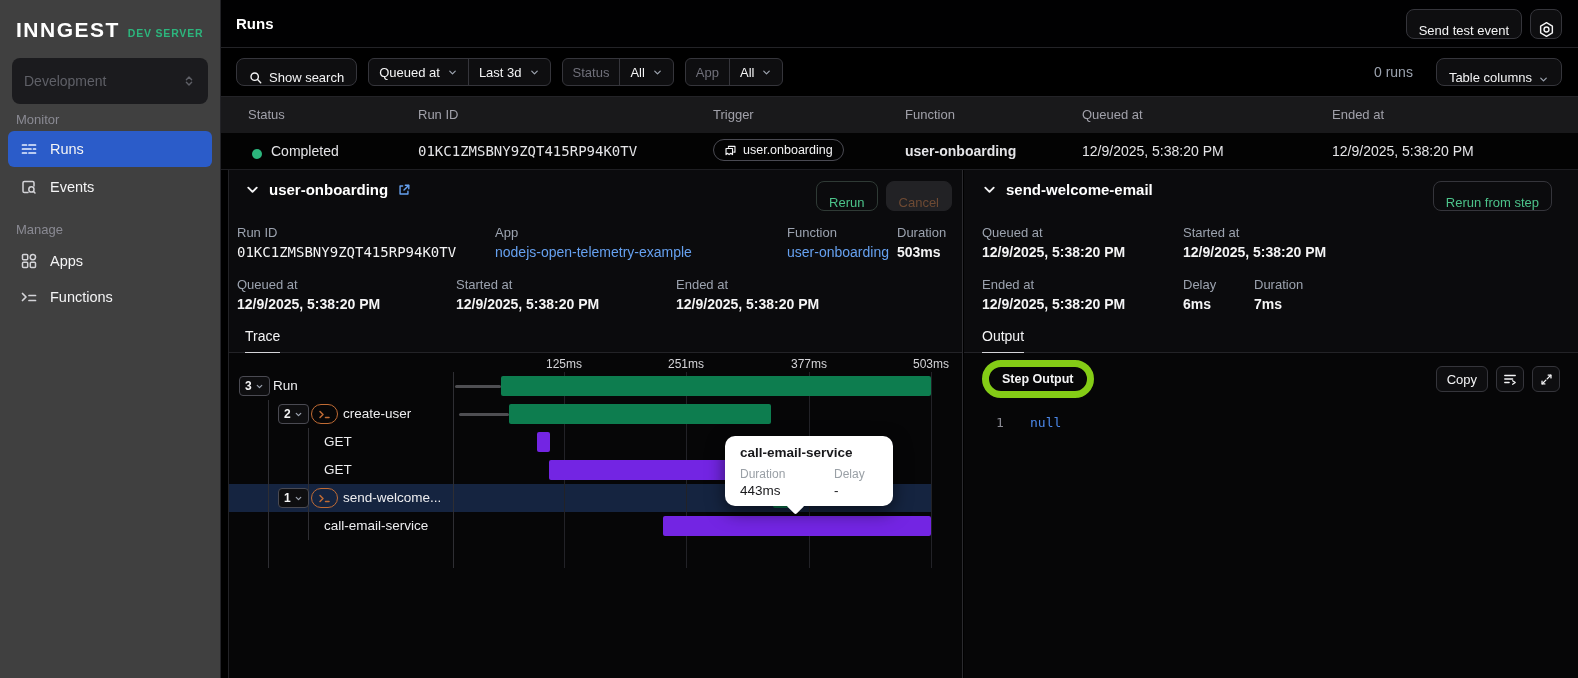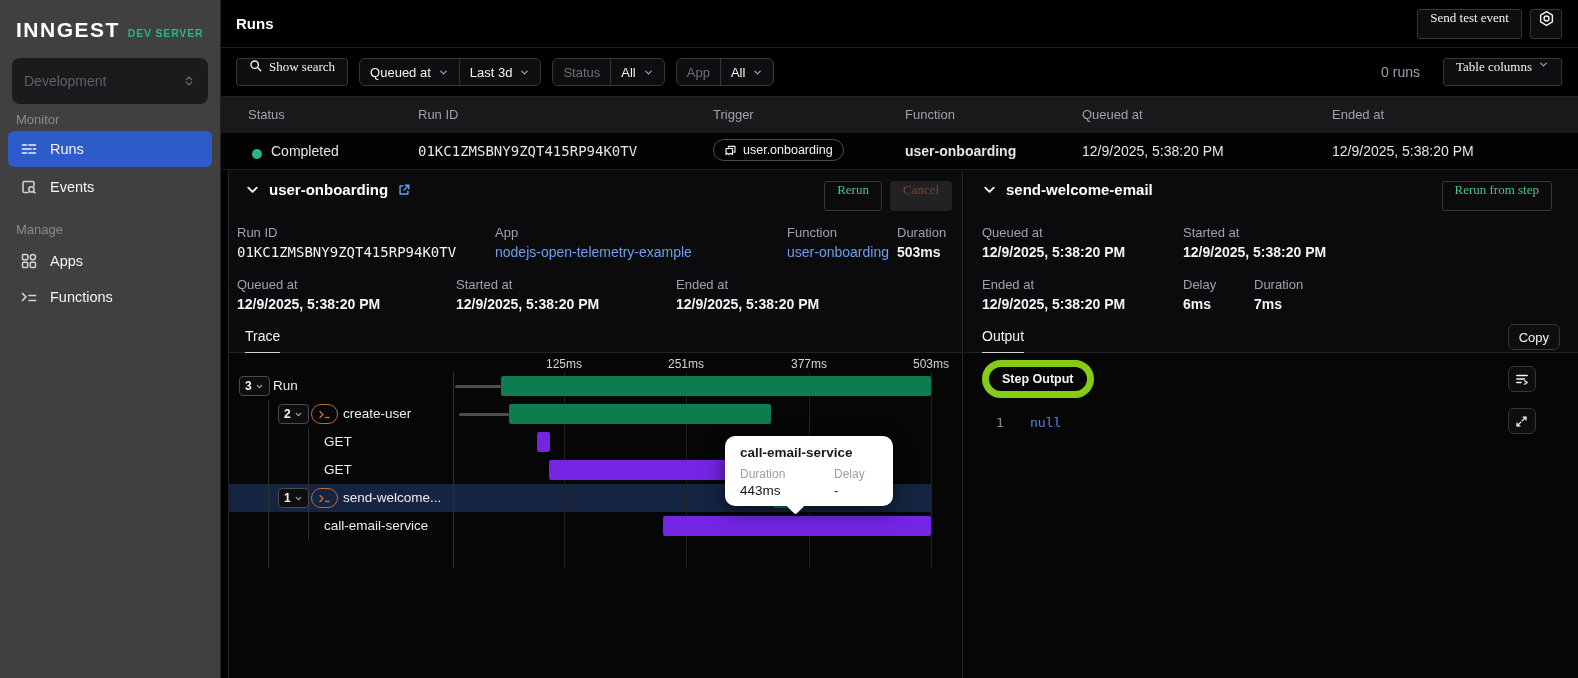--- a/index.html
+++ b/index.html
@@ -16,21 +16,21 @@
   .ws-select { position:absolute; left:12px; top:58px; width:196px; height:46px; background:#1b1b1e; border-radius:8px; display:flex; align-items:center; justify-content:space-between; padding:0 12px; color:#5f6067; font-size:14px; cursor:pointer; }
   .section-label { position:absolute; left:16px; font-size:13px; color:#8a8a93; }
   .nav-item { position:absolute; left:8px; width:204px; height:36px; border-radius:6px; display:flex; align-items:center; gap:12px; padding:0 12px; font-size:14.5px; color:#f4f4f5; cursor:pointer; }
   .nav-item.active { background:#2b5cc9; }
   .nav-item .nicon { width:18px; height:18px; color:#d4d4d8; }
 
   
   .topbar { position:absolute; left:221px; top:0; right:0; height:48px; background:#010102; border-bottom:1px solid #232327; }
   .page-title { position:absolute; left:15px; top:15px; font-size:15px; font-weight:700; color:#fff; }
   .topbar-right { position:absolute; right:16px; top:9px; display:flex; gap:8px; }
-  .btn { background:#0e0e10; border:1px solid #35353b; border-radius:3px; color:#f4f4f5; font-size:13px; font-family:Liberation Serif, serif; display:flex; align-items:flex-start; gap:6px; padding:0 12px; height:30px; cursor:pointer; }
+  .btn { background:#0e0e10; border:1px solid #35353b; border-radius:8px; color:#f4f4f5; font-size:13px; font-family:Liberation Sans, sans-serif; display:flex; align-items:flex-end; gap:6px; padding:0 12px; height:30px; cursor:pointer; }
   .btn.icon-only { width:32px; justify-content:center; padding:0; }
 
   
   .filterbar { position:absolute; left:221px; top:48px; right:0; height:49px; border-bottom:1px solid #232327; display:flex; align-items:center; padding:0 16px 0 15px; gap:11px; }
   .fbtn { height:28px; }
   .fgroup { display:flex; align-items:stretch; height:28px; border:1px solid #35353b; border-radius:6px; background:#0e0e10; overflow:hidden; }
   .fseg { display:flex; align-items:center; gap:7px; padding:0 10px; font-size:13px; color:#f4f4f5; cursor:pointer; }
   .fseg + .fseg { border-left:1px solid #35353b; }
   .fseg .dim { color:#70707a; }
   .chev { color:#9ca3af; }
@@ -82,21 +82,21 @@
   .tooltip { position:absolute; left:496px; top:83px; width:168px; height:70px; background:#fff; border-radius:10px; box-shadow:0 6px 18px rgba(0,0,0,.55); z-index:10; }
   .tooltip .tt-title { position:absolute; left:15px; top:9px; font-size:13.5px; font-weight:700; color:#18181b; }
   .tooltip .tt-lab { position:absolute; top:31px; font-size:12px; color:#9aa0a6; }
   .tooltip .tt-val { position:absolute; top:47px; font-size:13.5px; color:#18181b; }
   .tt-arrow { position:absolute; left:64px; bottom:-6px; width:13px; height:13px; background:#fff; transform:rotate(45deg); border-radius:2px; }
 
   
   .output-area { position:absolute; left:0; right:0; top:183px; bottom:0; background:#060607; }
   .out-toolbar { position:absolute; left:0; right:0; top:0; height:52px; display:flex; align-items:center; padding:0 18px; }
   .chip { border:7px solid #84cc16; border-radius:999px; padding:5px 13px; font-size:12.5px; font-weight:700; color:#f4f4f5; background:transparent; cursor:pointer; font-family:"Liberation Sans", sans-serif; }
-  .out-btns { margin-left:auto; display:flex; gap:16px;flex-direction:column; }
+  .out-btns { margin-left:auto; display:flex; gap:8px; }
   .sbtn { height:26px; background:#0e0e10; border:1px solid #35353b; border-radius:6px; color:#f4f4f5; font-size:13px; display:flex; align-items:center; justify-content:center; padding:0 10px; cursor:pointer; font-family:"Liberation Sans", sans-serif; }
   .sbtn.sq { width:28px; padding:0; }
   .code-line { position:absolute; top:62px; left:0; font-family:"DejaVu Sans Mono", monospace; font-size:13px; }
   .lineno { position:absolute; left:32px; color:#8a8a93; }
   .codeval { position:absolute; left:66px; color:#4b87e8; }
 </style>
 </head>
 <body>
 
 <div class="app">

